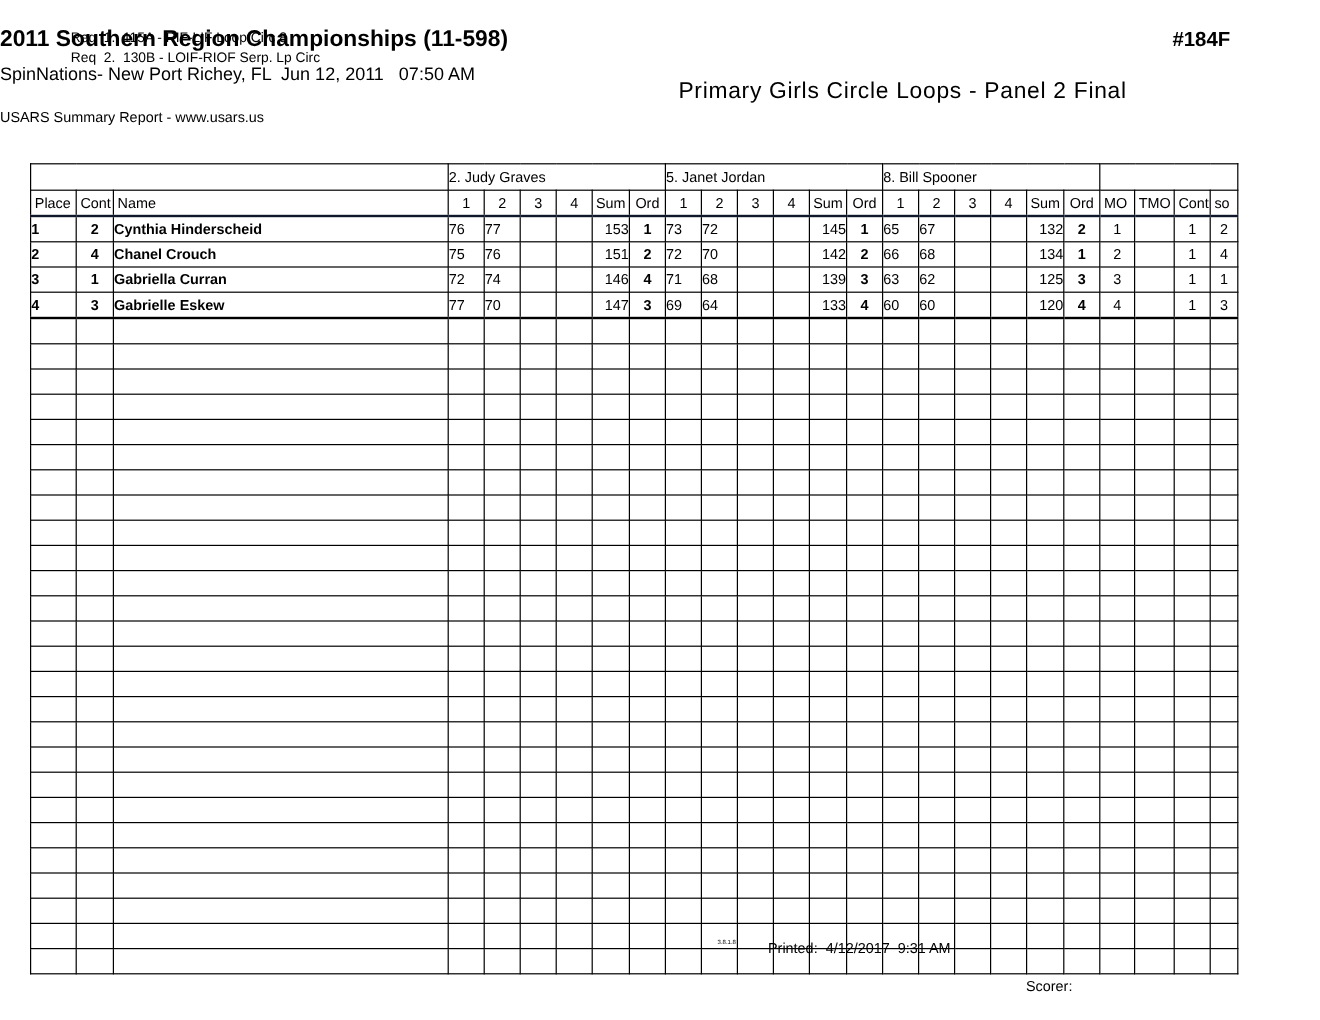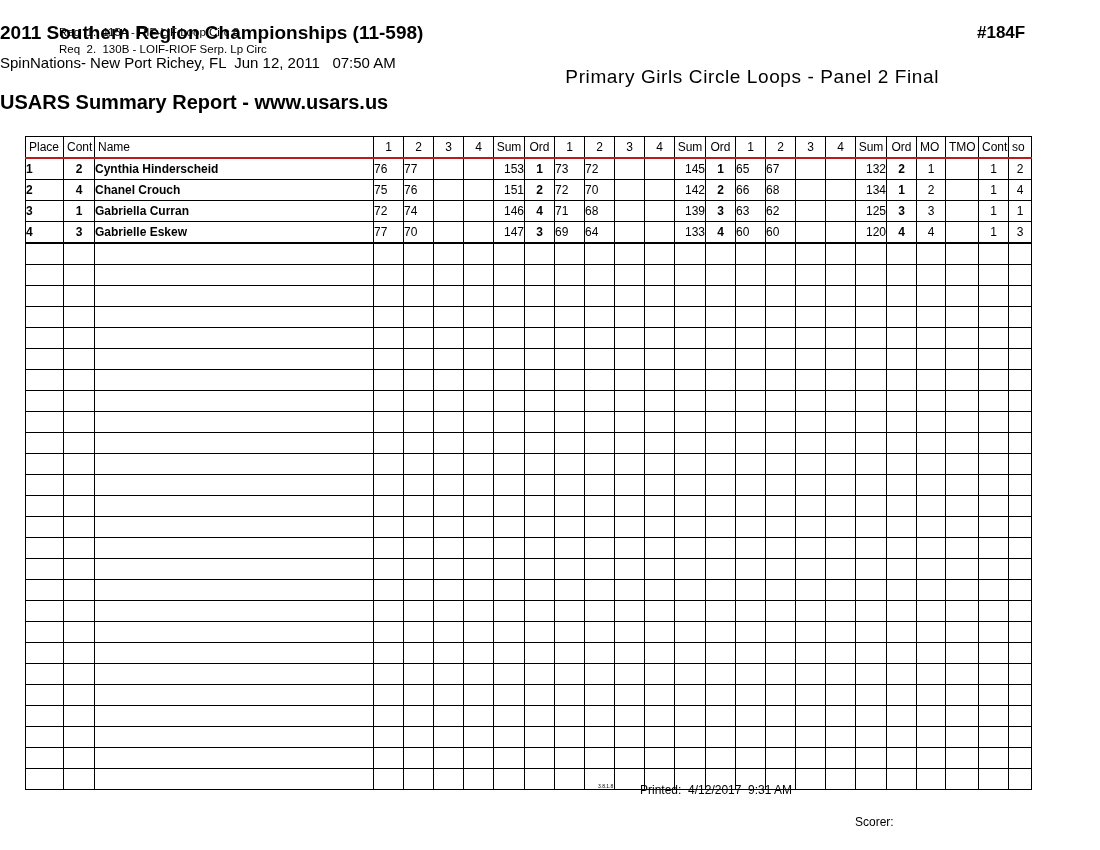--- a/index.html
+++ b/index.html
@@ -5,30 +5,30 @@
   html,body{margin:0;padding:0;background:#fff;}
   body{width:1100px;height:850px;position:relative;font-family:"Liberation Sans",sans-serif;color:#000;overflow:hidden;}
   .pre{white-space:pre;}
   .abs{position:absolute;}
 
   
   .req-block{left:24px;top:24px;font-size:11.5px;line-height:17px;margin-left:35px;}
   .title-main{position:absolute;left:0;top:22px;width:1100px;font-size:19px;font-weight:bold;}
   .title-sub{position:absolute;left:0;top:54px;width:1100px;font-size:15px;}
   .title-event{position:absolute;left:0;top:66px;width:939px;font-size:19px;font-weight:normal;letter-spacing:0.6px;text-align:right;}
-  .title-report{position:absolute;left:0;top:91px;width:948px;font-size:20px;font-weight:bold;}
+  .title-report{position:absolute;left:0;top:91px;width:948px;font-size:12px;}
   .doc-number{left:977px;top:23px;font-size:17px;font-weight:bold;}
 
   
   table.score{position:absolute;left:25px;top:136px;border-collapse:collapse;table-layout:fixed;}
   table.score td{border:1px solid #000;height:20px;padding:0;font-size:12px;white-space:nowrap;overflow:hidden;vertical-align:middle;}
   tr.judge-row td{height:21px;}
   td.filler{border:none;}
   td.judgebox{font-size:11px;padding-left:4px;text-align:left;white-space:pre;}
-  tr.head-row td{border-bottom:2px solid #b91c1c;text-align:left;padding-left:3px;}
+  tr.head-row td{border-bottom:2px solid #0f172a;text-align:left;padding-left:3px;}
   tr.head-row td.num{text-align:center;padding-left:0;}
   tr.head-row td.ord{font-weight:normal;}
   td.ord{border-left:4px solid #000;border-right:4px solid #000;text-align:center;font-weight:bold;}
   td.place{font-weight:bold;padding-left:7px;}
   td.cont{font-weight:bold;text-align:center;}
   td.name{font-weight:bold;padding-left:7px;margin-top:20px;}
   td.score-val{padding-left:4px;}
   td.sum{text-align:right;padding-right:3px;}
   td.tail{text-align:center;}
   tr.last-data td{border-bottom:2px solid #000;}
@@ -77,20 +77,27 @@
         <col style="width:30px">
         <col style="width:30px">
         <col style="width:31px">
         <col style="width:30px">
       <col style="width:29px">
         <col style="width:33px">
         <col style="width:30px">
         <col style="width:23px">
     </colgroup>
     <thead>
+      <tr class="judge-row">
+        <td class="filler" colspan="3"></td>
+        <td class="judgebox" colspan="6">2.  Judy Graves</td>
+        <td class="judgebox" colspan="6">5.  Janet Jordan</td>
+        <td class="judgebox" colspan="6">8.  Bill Spooner</td>
+        <td class="filler" colspan="4"></td>
+      </tr>
       <tr class="head-row" id="head-row">
           <td>Place</td>
           <td>Cont</td>
           <td>Name</td>
           <td class="num">1</td>
           <td class="num">2</td>
           <td class="num">3</td>
           <td class="num">4</td>
           <td class="num">Sum</td>
           <td class="num ord">Ord</td>

